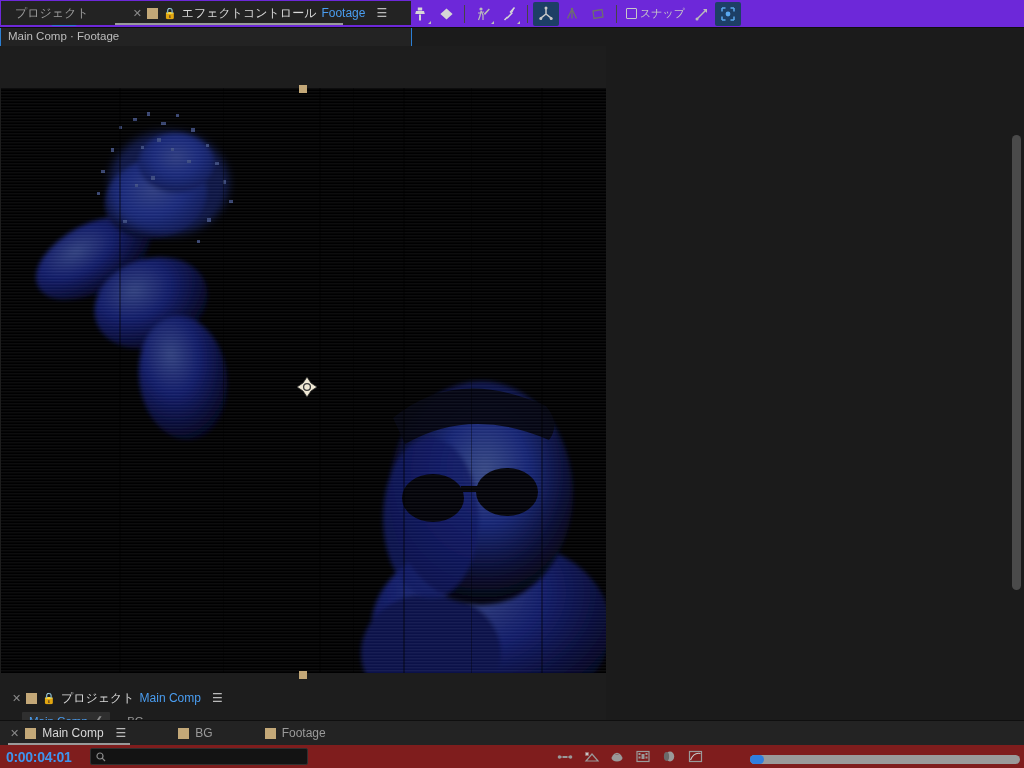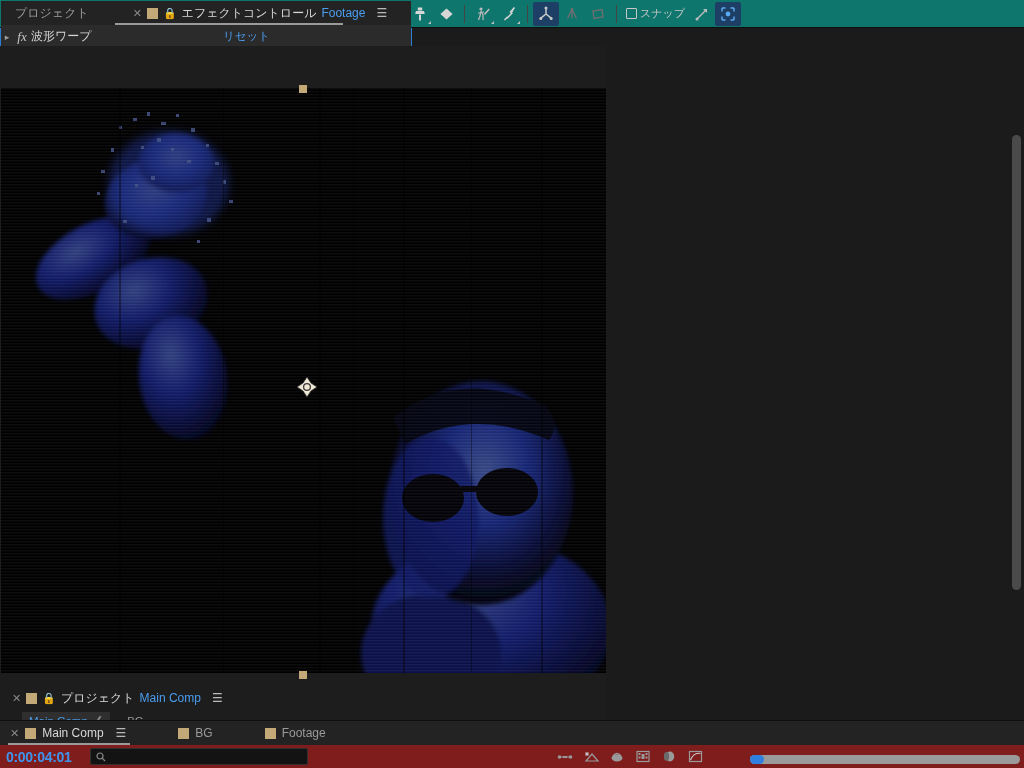--- a/index.html
+++ b/index.html
@@ -9,21 +9,21 @@
     background: #1e1e1e;
     font-family: "Liberation Sans", "DejaVu Sans", sans-serif;
     overflow: hidden;
     -webkit-font-smoothing: antialiased;
   }
   #app { position: relative; width: 1024px; height: 768px; background: #1b1b1b; }
 
   
   #toolbar {
     position: absolute; left: 0; top: 0; width: 1024px; height: 28px;
-    background: #0f766e; border-bottom: 1px solid #0f0f0f;
+    background: #6d28d9; border-bottom: 1px solid #0f0f0f;
     display: flex; align-items: center; padding-left: 2px;
   }
   .tb-grip { width: 8px; height: 22px; background:
      repeating-linear-gradient(to bottom, #5a5a5a 0 1px, #292929 1px 3px);
      margin-right: 4px; opacity:.6; }
   .tb-btn {
     width: 26px; height: 24px; display:flex; align-items:center; justify-content:center;
     color: #cfcfcf; position: relative; cursor: default;
   }
   .tb-btn.sel { background: #2f6fd0; border-radius: 2px; }
@@ -358,20 +358,23 @@
         <span class="tab-x">✕</span>
         <span class="tab-chip"></span>
         <span class="lock-ico">🔒</span>
         <span>エフェクトコントロール</span>
         <span class="tab-blue">Footage</span>
         <span class="hamburger">☰</span>
       </div>
       <div class="tab-underline" style="left:114px; width:228px;"></div>
     </div>
 
+    <div id="ec-breadcrumb">
+      <span>Main Comp · Footage</span>
+    </div>
 
     <div id="ec-rows">
         <div class="row d0">
           <span class="twisty">▸</span>
           <span class="fxico">fx</span>
           <span class="rowlabel">波形ワープ</span>
           <span class="reset">リセット</span>
         </div>
         <div class="row d0">
           <span class="twisty">▾</span>

